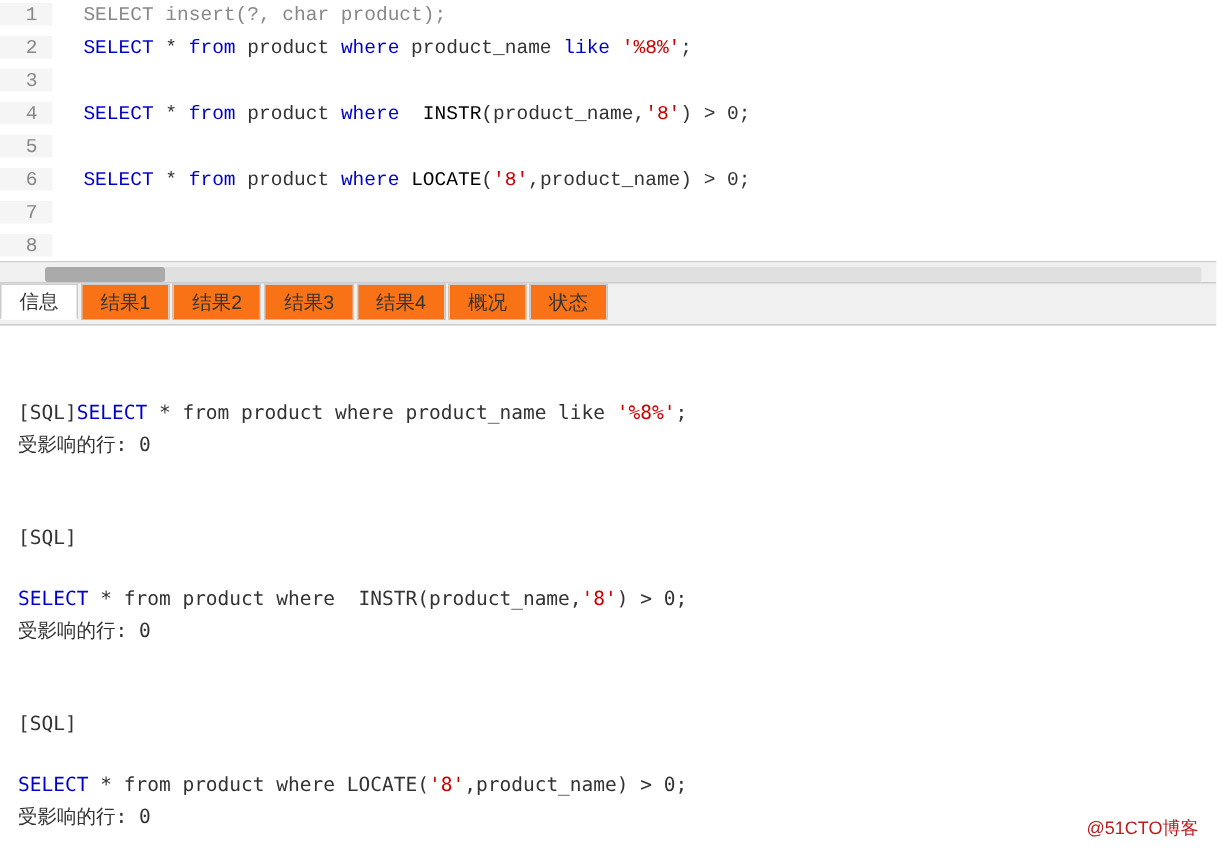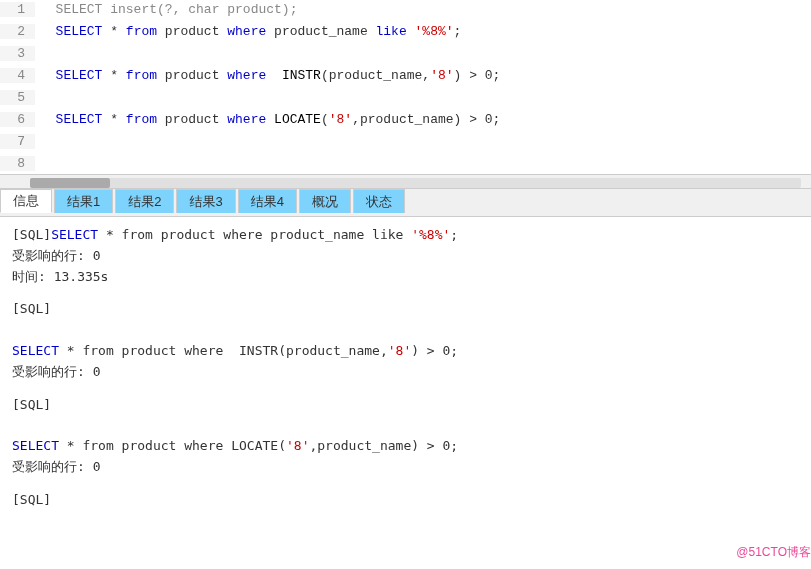--- a/index.html
+++ b/index.html
@@ -84,21 +84,21 @@
       height: 28px;
       align-items: flex-start;
     }
 
     .tab {
       padding: 4px 12px;
       font-size: 13px;
       cursor: pointer;
       border: 1px solid #ccc;
       border-bottom: none;
-      background: #7dd3fc;
+      background: #f97316;
       margin-right: 2px;
       height: 24px;
       display: flex;
       align-items: center;
       color: #333;
       font-family: 'SimSun', 'Microsoft YaHei', sans-serif;
     }
 
     .tab.active {
       background: #fff;
@@ -113,32 +113,33 @@
       padding: 8px 12px;
       font-family: 'SimSun', 'Microsoft YaHei', 'Consolas', monospace;
       font-size: 13px;
       overflow-y: auto;
       height: calc(569px - 175px - 14px - 28px);
       color: #333;
     }
 
     .result-block {
       margin-bottom: 12px;
+      margin-top: 41px;
     }
 
     .result-line {
       line-height: 1.6;
       white-space: pre-wrap;
     }
 
     .watermark {
       position: fixed;
       bottom: 8px;
-      right: 0;
-      color: #ec4899;
+      right: 12px;
+      color: #b91c1c;
       font-size: 12px;
       font-family: Arial, sans-serif;
     }
   </style>
 </head>
 <body>
 
 <div class="editor-area">
 
   <div class="line">
@@ -196,21 +197,20 @@
   <div class="tab">结果4</div>
   <div class="tab">概况</div>
   <div class="tab">状态</div>
 </div>
 
 <div class="result-area">
 
   <div class="result-block">
     <div class="result-line"><span style="color:#333">[SQL]</span><span class="kw">SELECT</span> * <span style="color:#333">from</span> product <span style="color:#333">where</span> product_name <span style="color:#333">like</span> <span style="color:#cc0000">'%8%'</span>;</div>
     <div class="result-line">受影响的行: 0</div>
-    <div class="result-line">时间: 13.335s</div>
   </div>
 
   <div class="result-block">
     <div class="result-line">[SQL]</div>
     <div class="result-line">&nbsp;</div>
     <div class="result-line"><span class="kw">SELECT</span> * <span style="color:#333">from</span> product <span style="color:#333">where</span>  <span style="color:#333">INSTR</span>(product_name,<span style="color:#cc0000">'8'</span>) &gt; 0;</div>
     <div class="result-line">受影响的行: 0</div>
   </div>
 
   <div class="result-block">

